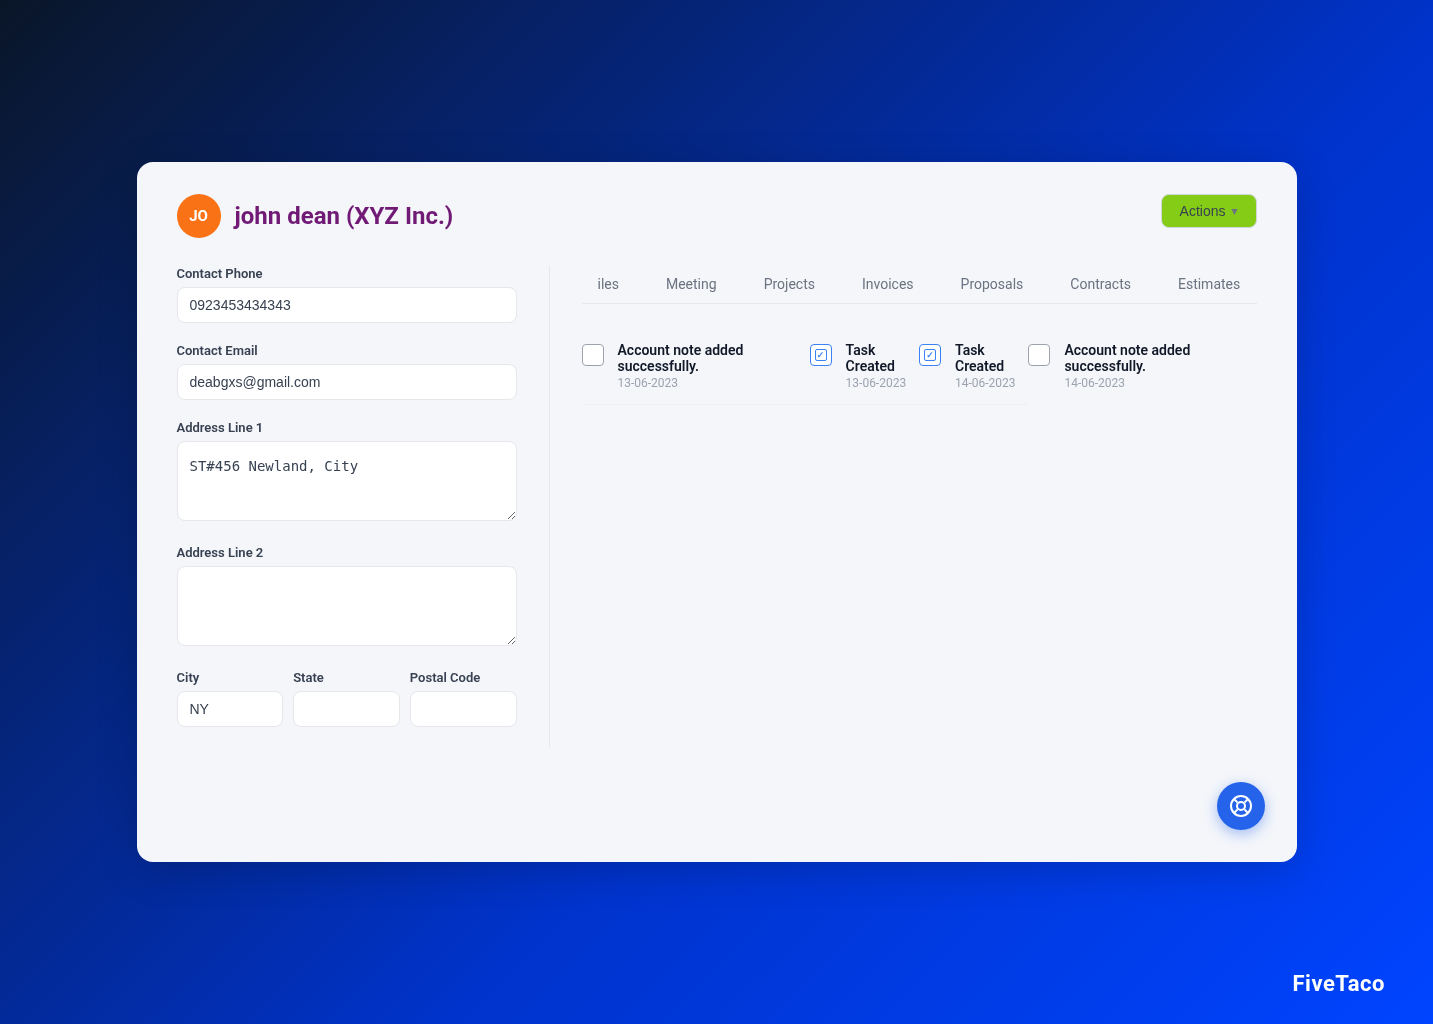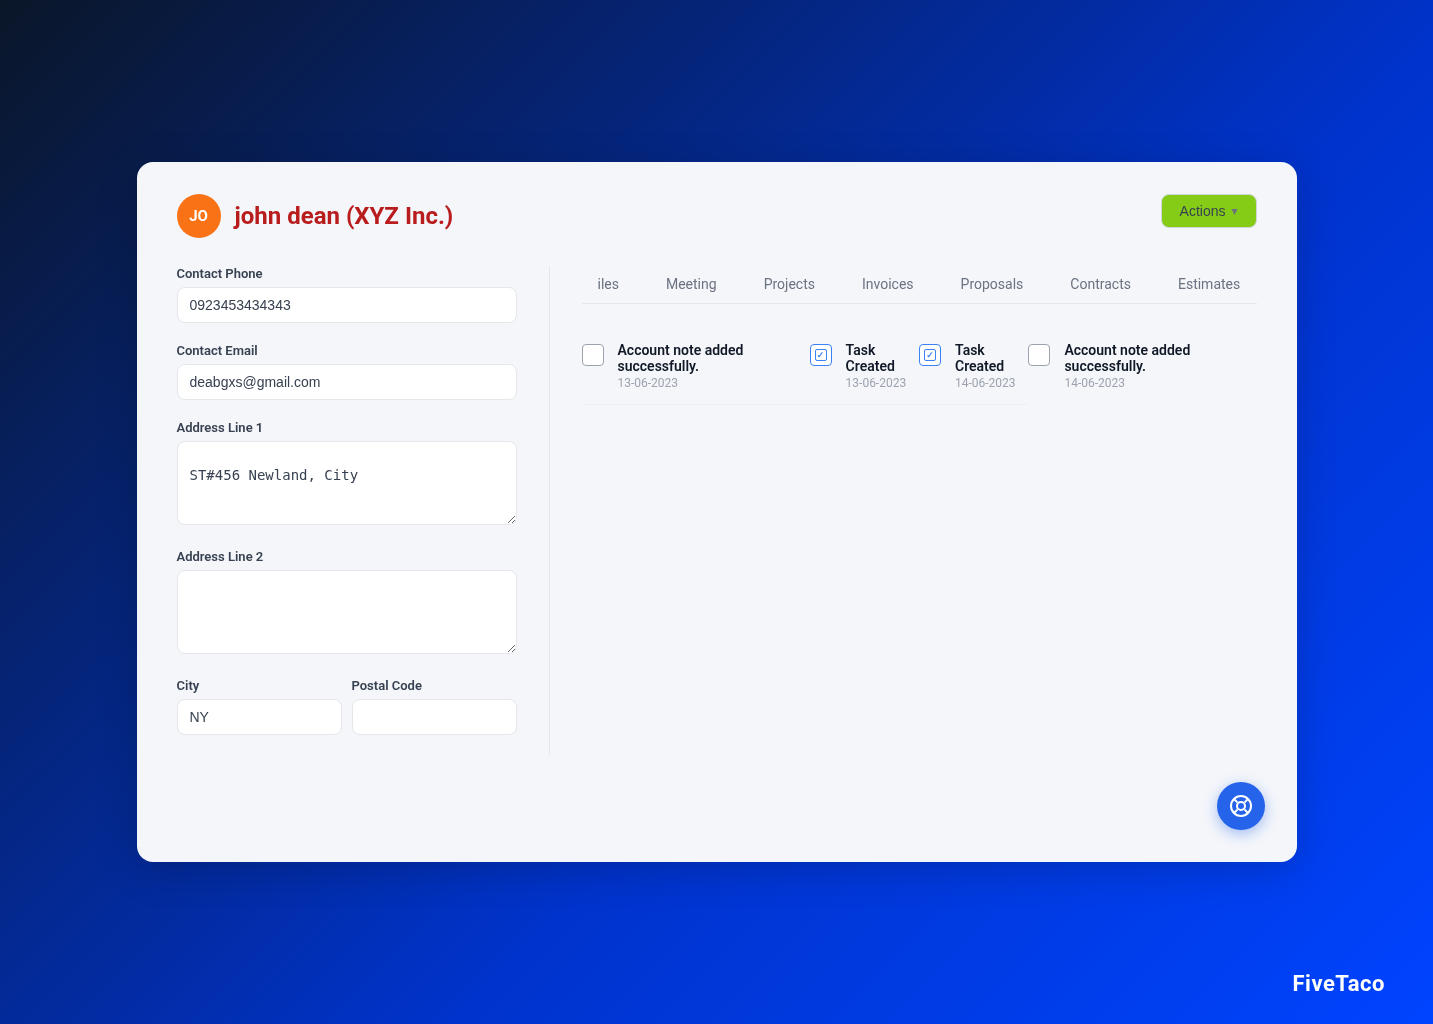--- a/index.html
+++ b/index.html
@@ -59,21 +59,21 @@
       font-weight: 700;
       display: flex;
       align-items: center;
       justify-content: center;
       flex-shrink: 0;
     }
 
     .contact-name {
       font-size: 24px;
       font-weight: 700;
-      color: #b91c1c;
+      color: #701a75;
     }
 
     .actions-btn {
       background: #84cc16;
       border: 1px solid #d1d5db;
       border-radius: 8px;
       padding: 8px 18px;
       font-size: 14px;
       font-weight: 500;
       color: #374151;
@@ -134,21 +134,21 @@
       border: 1px solid #e5e7eb;
       border-radius: 8px;
       font-size: 14px;
       color: #374151;
       background: white;
       outline: none;
     }
 
     .form-textarea {
       width: 100%;
-      padding: 25px 12px;
+      padding: 16px 12px;
       border: 1px solid #e5e7eb;
       border-radius: 8px;
       font-size: 14px;
       color: #374151;
       background: white;
       outline: none;
       resize: vertical;
       min-height: 80px;
     }
 
@@ -324,20 +324,24 @@
 
       <div class="form-group">
         <label class="form-label">Address Line 2</label>
         <textarea class="form-textarea" style=""></textarea>
       </div>
 
       <div class="form-row">
         <div class="form-group">
           <label class="form-label">City</label>
           <input class="form-input" type="text" value="NY" style="">
+        </div>
+        <div class="form-group">
+          <label class="form-label">State</label>
+          <input class="form-input" type="text" style="">
         </div>
         <div class="form-group">
           <label class="form-label">Postal Code</label>
           <input class="form-input" type="text" style="">
         </div>
       </div>
 
       <div class="form-row">
       </div>
 

